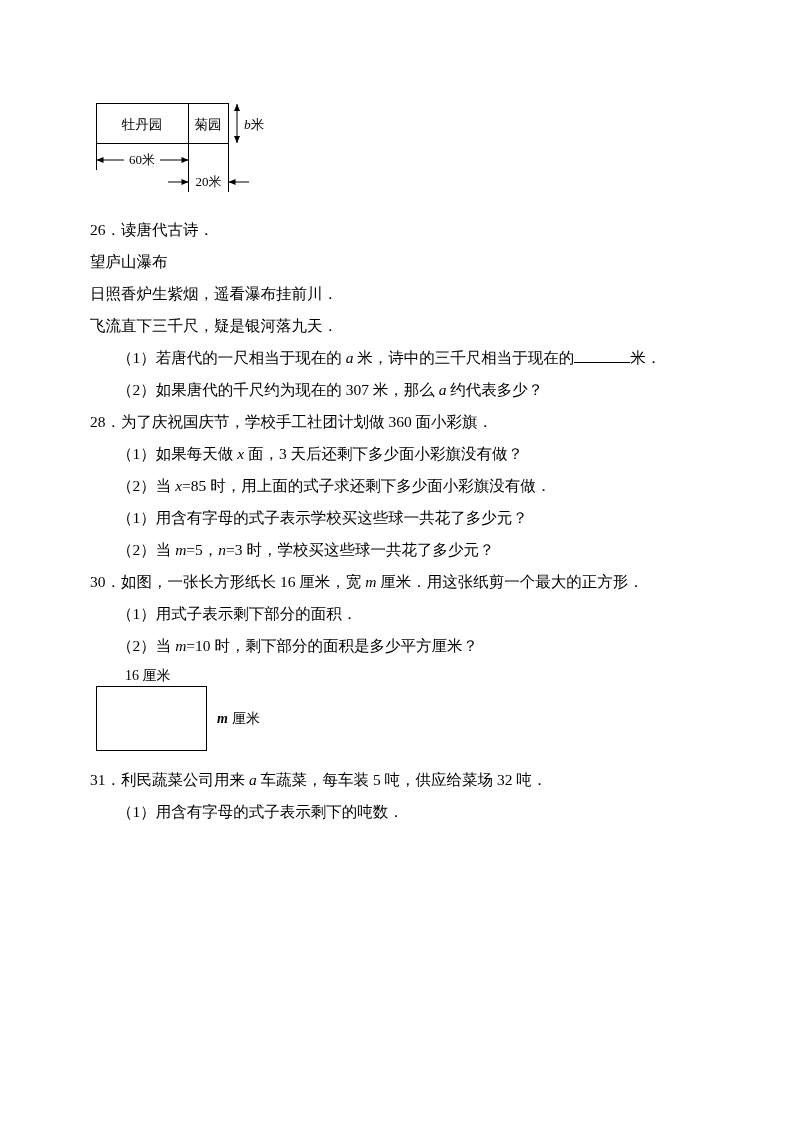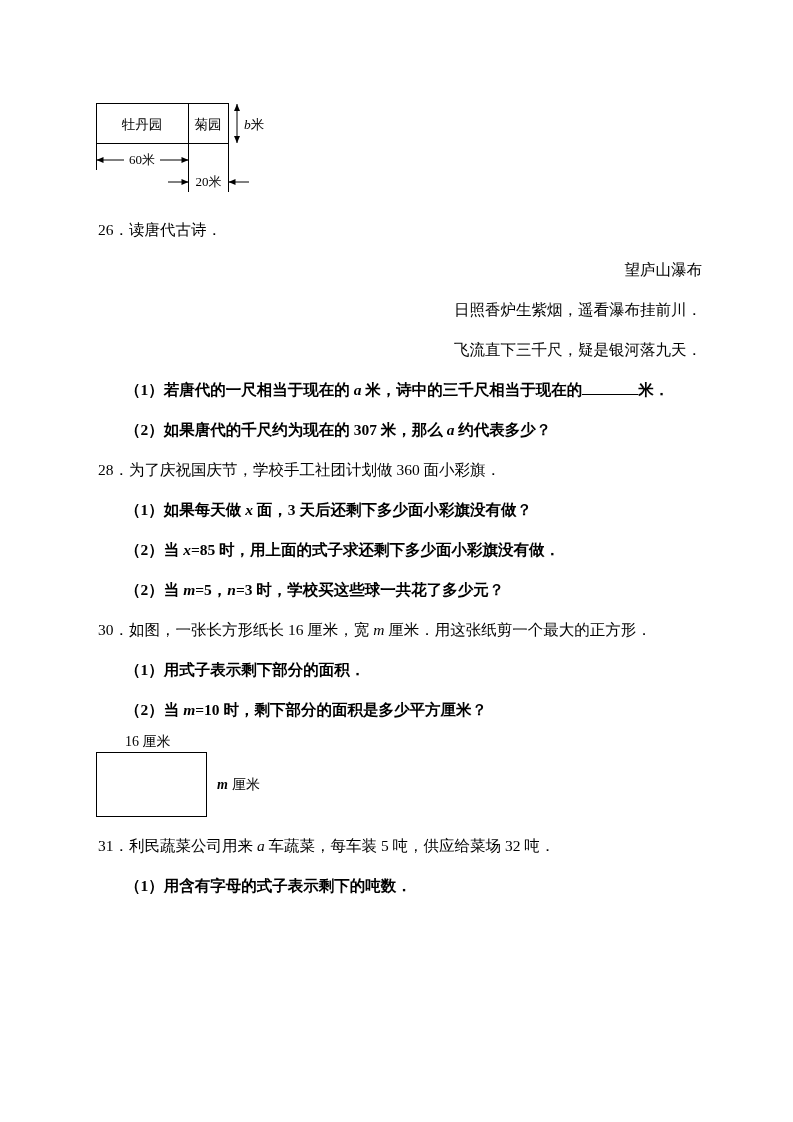--- a/index.html
+++ b/index.html
@@ -11,32 +11,31 @@
     font-size: 15.5px;
     color: #000;
   }
   .page {
     position: relative;
     width: 793px; height: 924px;
     overflow: hidden;
     padding: 100px 83px 0 90px;
     background: #fff;
   }
-  p { margin: 8px; line-height: 32px; }
+  p { margin: 0; line-height: 32px; }
   .q-head {
     text-align: justify;
     padding-left: 27px;
     text-indent: -27px;
   }
   .q-sub {
     text-align: justify;
     padding-left: 27px;
-    font-weight: bold;
   }
-  .poem { text-align: right; }
+  .poem { text-align: left; }
   .var { font-style: italic; }
   .blank {
     display: inline-block;
     width: 56px;
     height: 1.05em;
     border-bottom: 1px solid #000;
     vertical-align: baseline;
   }
   .fig { display: block; }
   .fig-garden { margin: 0 0 14px 5px; }
@@ -85,20 +84,21 @@
   <p class="poem">日照香炉生紫烟，遥看瀑布挂前川．</p>
   <p class="poem">飞流直下三千尺，疑是银河落九天．</p>
   <p class="q-sub"><span>（1）若唐代的一尺相当于现在的 </span><span class="var">a</span><span> 米，诗中的三千尺相当于现在的</span><span class="blank"></span><span>米．</span></p>
   <p class="q-sub"><span>（2）如果唐代的千尺约为现在的 307 米，那么 </span><span class="var">a</span><span> 约代表多少？</span></p>
 
 
   <p class="q-head"><span>28．为了庆祝国庆节，学校手工社团计划做 360 面小彩旗．</span></p>
   <p class="q-sub"><span>（1）如果每天做 </span><span class="var">x</span><span> 面，3 天后还剩下多少面小彩旗没有做？</span></p>
   <p class="q-sub"><span>（2）当 </span><span class="var">x</span><span>=85 时，用上面的式子求还剩下多少面小彩旗没有做．</span></p>
 
+  <p class="q-sub"><span>（1）用含有字母的式子表示学校买这些球一共花了多少元？</span></p>
   <p class="q-sub"><span>（2）当 </span><span class="var">m</span><span>=5，</span><span class="var">n</span><span>=3 时，学校买这些球一共花了多少元？</span></p>
 
   <p class="q-head"><span>30．如图，一张长方形纸长 16 厘米，宽 </span><span class="var">m</span><span> 厘米．用这张纸剪一个最大的正方形．</span></p>
   <p class="q-sub"><span>（1）用式子表示剩下部分的面积．</span></p>
   <p class="q-sub"><span>（2）当 </span><span class="var">m</span><span>=10 时，剩下部分的面积是多少平方厘米？</span></p>
 
   <svg class="fig fig-paper" width="215" height="88" viewBox="0 0 215 88">
     <text x="30" y="12" font-size="14">16 厘米</text>
     <rect x="1.5" y="18.5" width="110" height="64" fill="none" stroke="#000" stroke-width="1"></rect>
     <text x="122" y="55" font-size="14"><tspan font-style="italic" font-weight="bold">m</tspan><tspan dx="4">厘米</tspan></text>

